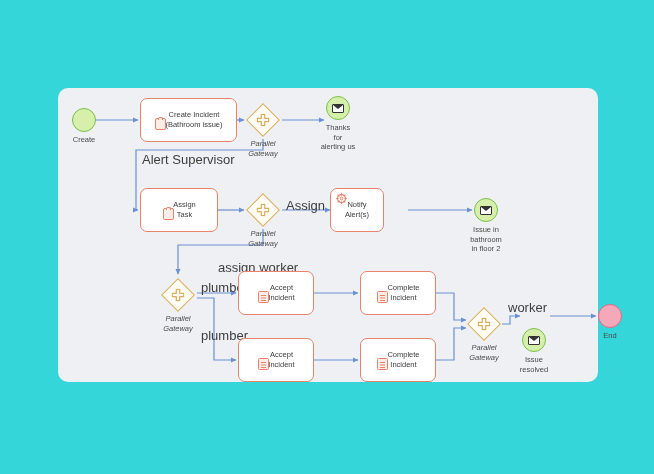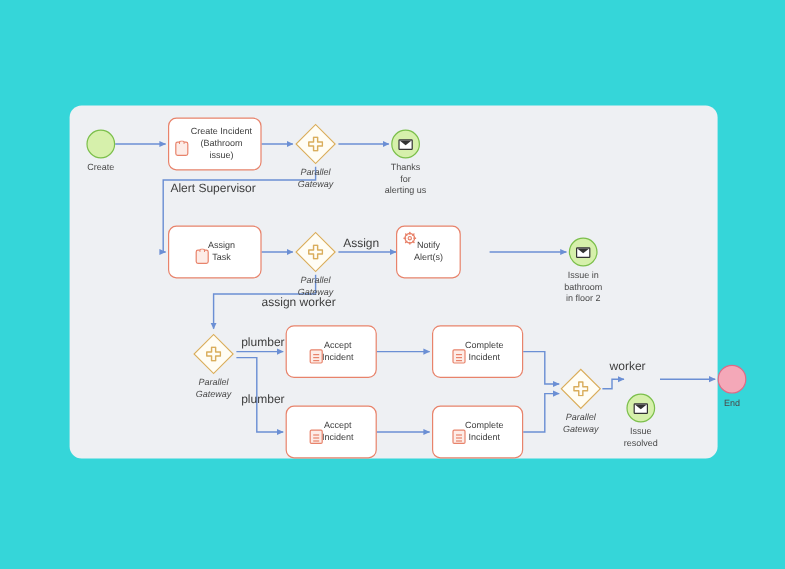--- a/index.html
+++ b/index.html
@@ -183,21 +183,21 @@
     font-size: 7.5px;
     color: #4a4a4a;
     text-align: center;
     white-space: nowrap;
     line-height: 9.5px;
     font-style: italic;
   }
   
   .edge-label {
     position: absolute;
-    font-size: 10px;
+    font-size: 13px;
     color: #3d3d3d;
     white-space: nowrap;
     background: transparent;
   }
   svg.edge-layer {
     position: absolute;
     left: 0;
     top: 0;
   }
 </style>
@@ -248,40 +248,40 @@
 
         <path d="M492,228 L538,228"></path>
       </g>
     </svg>
 
     <div class="node" style="left:14px; top:20px;">
       <div class="event event-start" style="position:relative;"></div>
       <div class="event-label">Create</div>
     </div>
 
-    <div class="task" style="left:82px; top:10px; width:78px; height:44px;">
+    <div class="task" style="left:82px; top:10px; width:97px; height:44px;">
       <span class="task-icon icon-user"></span>
       <div class="task-label">
         <span>Create Incident</span><br>
         <span>(Bathroom issue)</span>
       </div>
     </div>
 
     <div class="gateway" style="left:188px; top:15px;">
       <div class="gw-diamond"></div>
       <svg class="gw-plus" viewBox="0 0 13 13">
         <path d="M4.8,0.8 L8.2,0.8 L8.2,4.8 L12.2,4.8 L12.2,8.2 L8.2,8.2 L8.2,12.2 L4.8,12.2 L4.8,8.2 L0.8,8.2 L0.8,4.8 L4.8,4.8 Z" fill="none" stroke="#d9ad5c" stroke-width="1.2" stroke-linejoin="round"></path>
       </svg>
       <div class="gw-label">
         <span>Parallel</span><br>
         <span>Gateway</span>
       </div>
     </div>
 
-    <div class="node" style="left:268px; top:20px;text-decoration:underline;">
+    <div class="node" style="left:268px; top:8px;text-decoration:underline;">
       <div class="event event-msg" style="position:relative;">
         <span class="env-icon"></span>
       </div>
       <div class="event-label">
         <span>Thanks</span><br>
         <span>for</span><br>
         <span>alerting us</span>
       </div>
     </div>
 
@@ -333,21 +333,21 @@
       <div class="event event-msg" style="position:relative;">
         <span class="env-icon"></span>
       </div>
       <div class="event-label">
         <span>Issue in</span><br>
         <span>bathroom</span><br>
         <span>in floor 2</span>
       </div>
     </div>
 
-    <div class="edge-label" style="left:128px; top:159px;padding-left:32px;">assign worker</div>
+    <div class="edge-label" style="left:128px; top:172px;padding-left:32px;">assign worker</div>
 
     <div class="gateway" style="left:103px; top:190px;">
       <div class="gw-diamond"></div>
       <svg class="gw-plus" viewBox="0 0 13 13">
         <path d="M4.8,0.8 L8.2,0.8 L8.2,4.8 L12.2,4.8 L12.2,8.2 L8.2,8.2 L8.2,12.2 L4.8,12.2 L4.8,8.2 L0.8,8.2 L0.8,4.8 L4.8,4.8 Z" fill="none" stroke="#d9ad5c" stroke-width="1.2" stroke-linejoin="round"></path>
       </svg>
       <div class="gw-label">
         <span>Parallel</span><br>
         <span>Gateway</span>
       </div>

